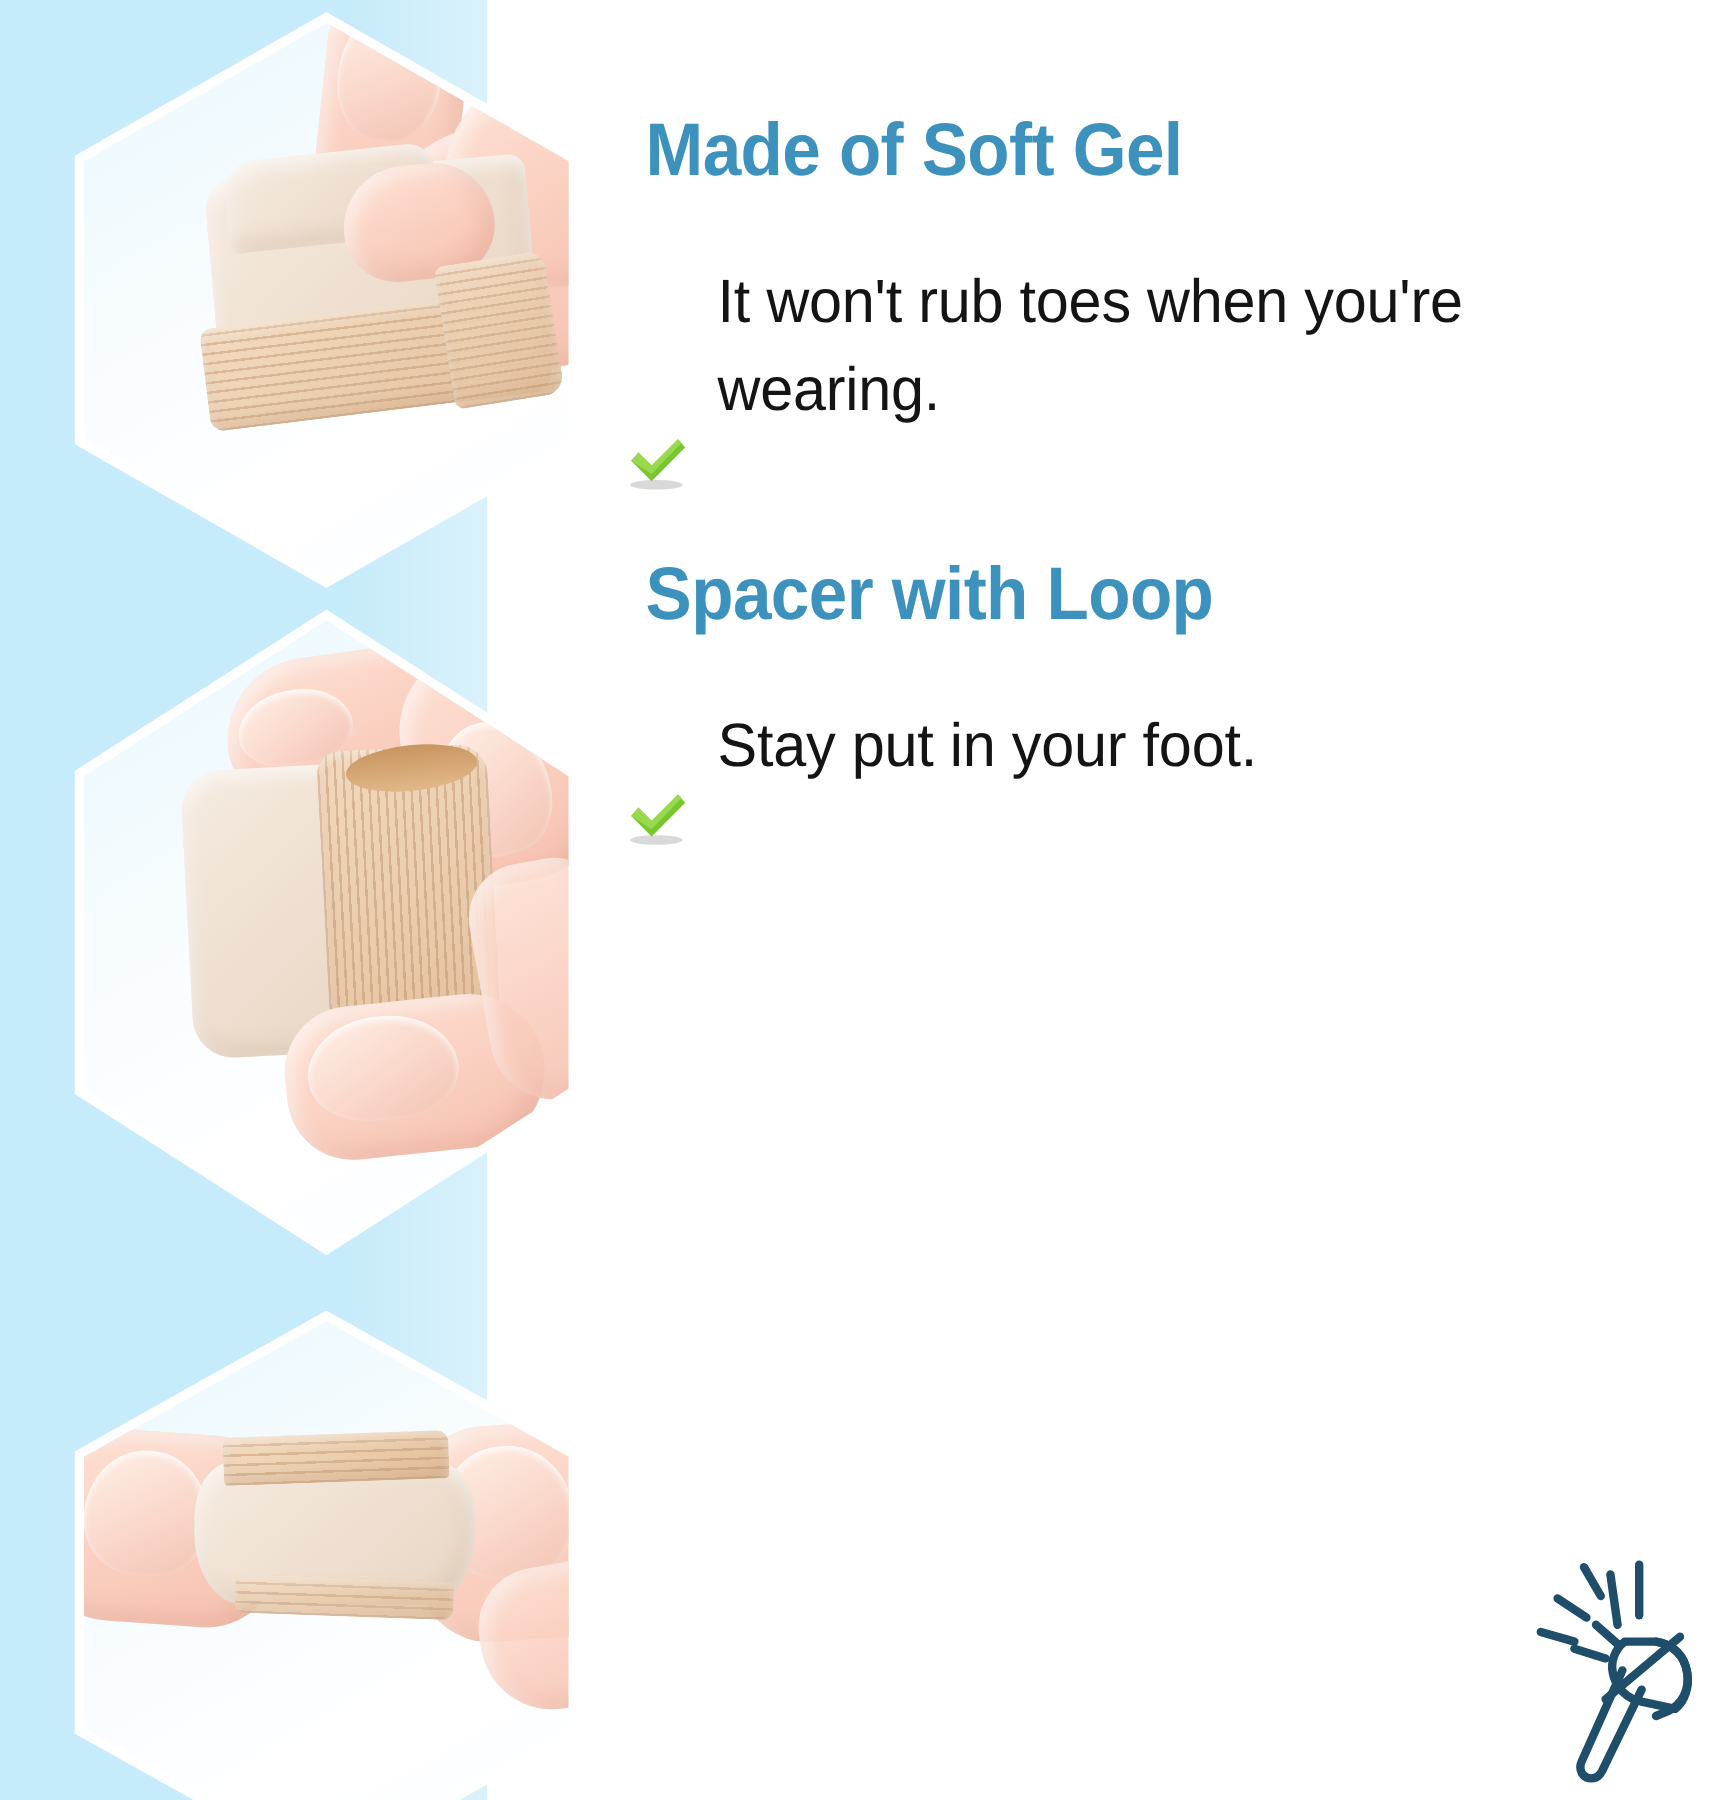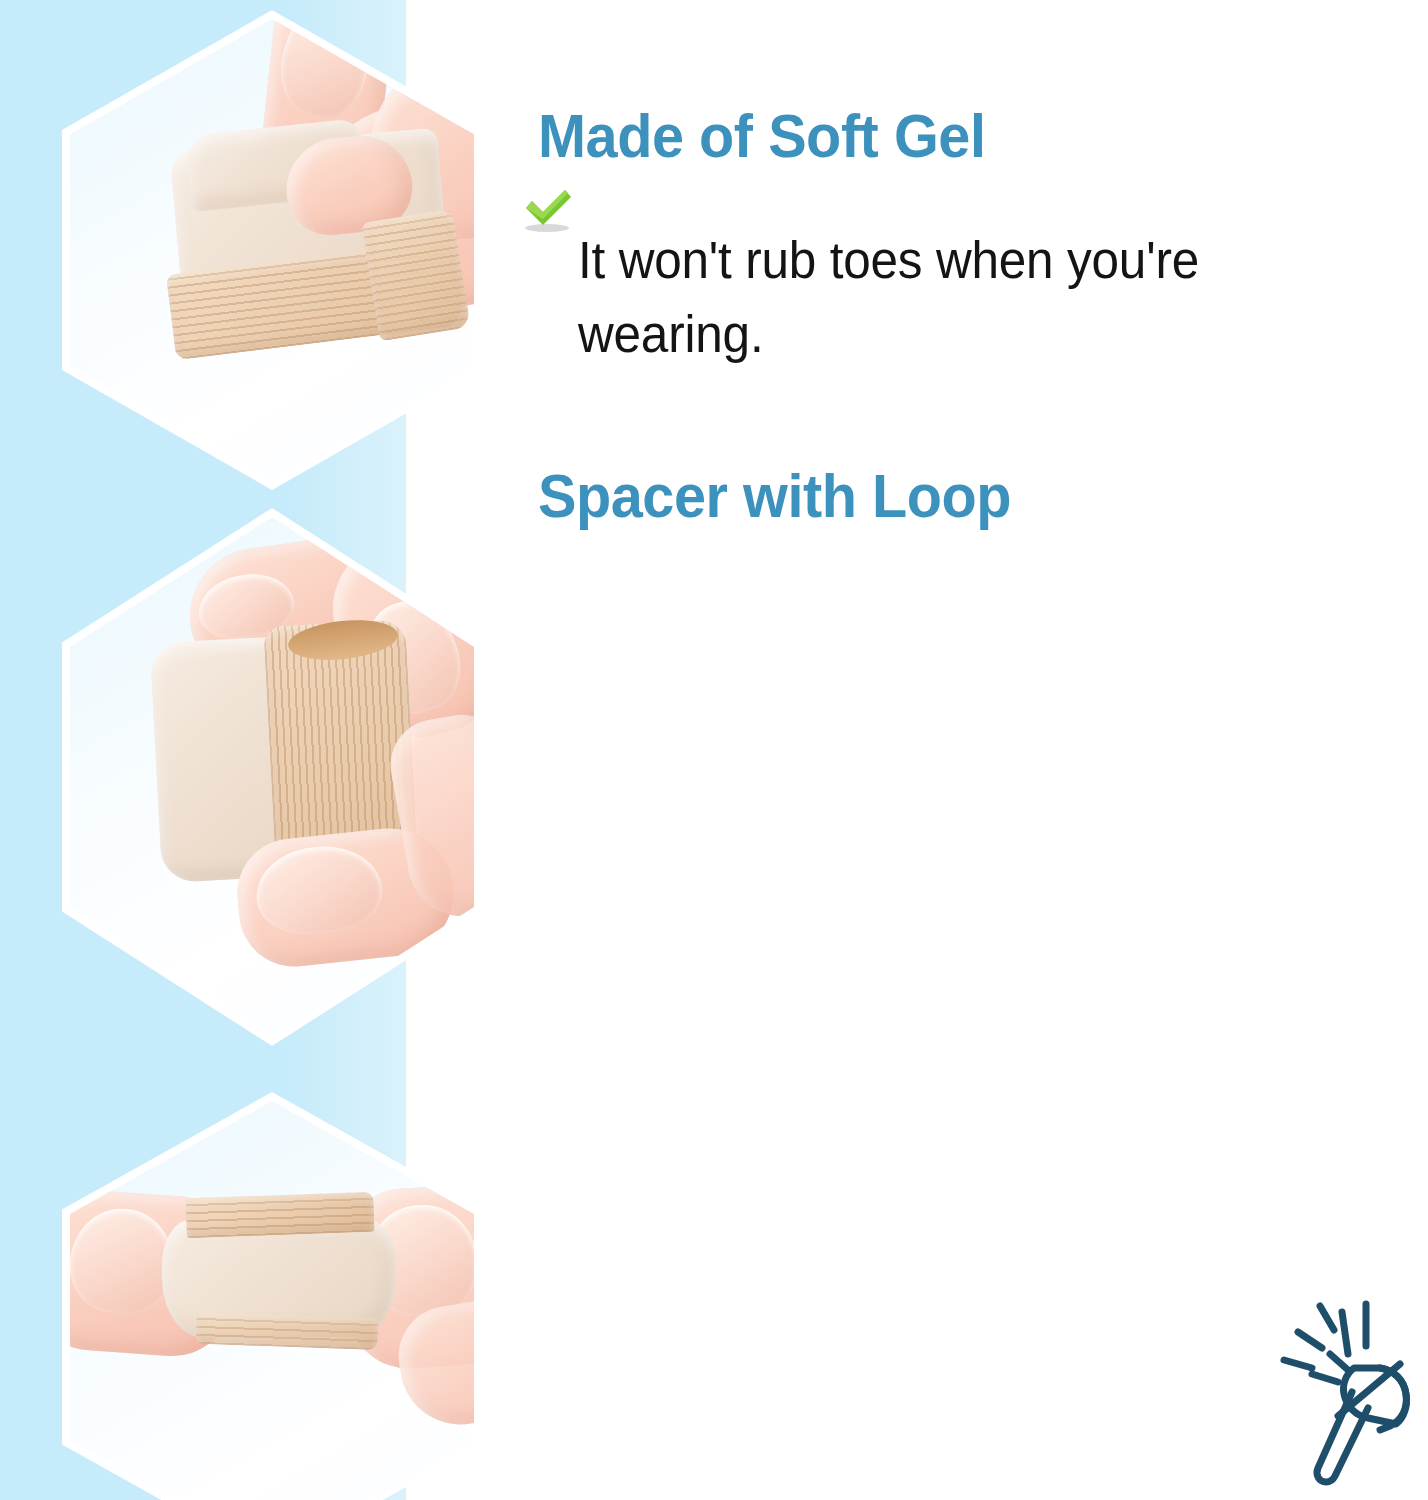--- a/index.html
+++ b/index.html
@@ -110,42 +110,42 @@
   
   .content {
     position: absolute;
     left: 520px;
     top: 0;
     width: 900px;
     height: 1500px;
   }
 
   .feature { position: absolute; left: 0; width: 900px; }
-  #feature-1 { top: 104px; }
+  #feature-1 { top: 94px; }
   #feature-2 { top: 464px; }
   #feature-3 { top: 778px; }
   #feature-4 { top: 1136px; }
 
   .feature-title {
     margin: 0 0 6px 18px;
     color: #3d92bd;
     font-family: "Liberation Sans Narrow", "Liberation Sans", sans-serif;
     font-weight: bold;
     font-size: 62px;
     line-height: 1.02;
     letter-spacing: -0.5px;
     white-space: nowrap;
     transform: scaleX(0.93);
     transform-origin: left center;
   }
 
   .feature-body {
     display: flex;
-    align-items: flex-start;
-    gap: 2px;
+    align-items: flex-end;
+    gap: 22px;
   }
 
   .check-icon {
     flex: 0 0 auto;
     width: 56px;
     height: 56px;
     margin-top: 8px;
     position: relative;
   }
   .check-icon svg { display: block; width: 56px; height: 56px; }
@@ -261,20 +261,30 @@
             <path d="M6 27 L12 20 L23 31 L45 9 L51 16 L23 44 Z" fill="#76c82e"></path>
             <path d="M6 27 L12 20 L23 31 L45 9 L48 12 L23 38 Z" fill="#9ad94f"></path>
           </svg>
         </span>
         <p class="feature-text">It won't rub toes when you're wearing.</p>
       </div>
     </section>
 
     <section class="feature" id="feature-2">
       <h2 class="feature-title">Spacer with Loop</h2>
+      <div class="feature-body">
+        <span class="check-icon">
+          <svg viewBox="0 0 56 56" aria-hidden="true">
+            <ellipse cx="27" cy="47" rx="22" ry="4" fill="#b9b9b9" opacity="0.55"></ellipse>
+            <path d="M6 27 L12 20 L23 31 L45 9 L51 16 L23 44 Z" fill="#76c82e"></path>
+            <path d="M6 27 L12 20 L23 31 L45 9 L48 12 L23 38 Z" fill="#9ad94f"></path>
+          </svg>
+        </span>
+        <p class="feature-text">Stay put in your foot.</p>
+      </div>
     </section>
 
 
 
   </div>
 
   <div class="megaphone">
     <svg viewBox="0 0 150 200" aria-hidden="true">
       <g stroke="#1f4e6b" stroke-width="7" stroke-linecap="round" fill="none">
 

